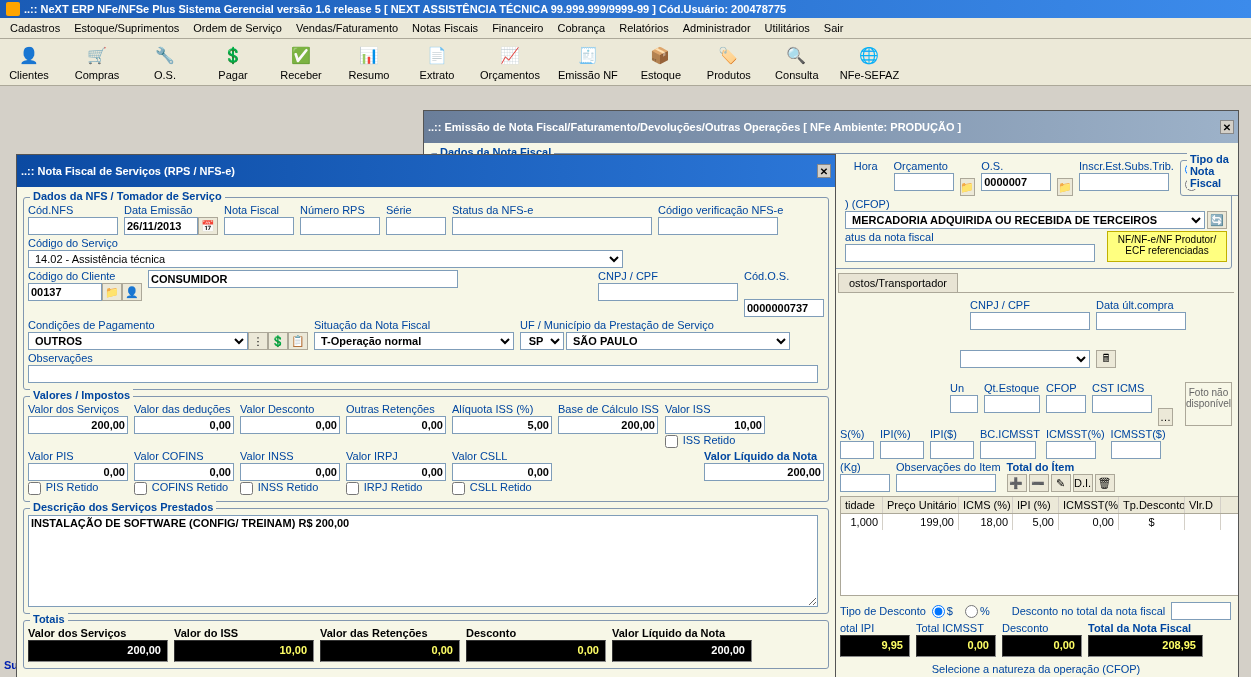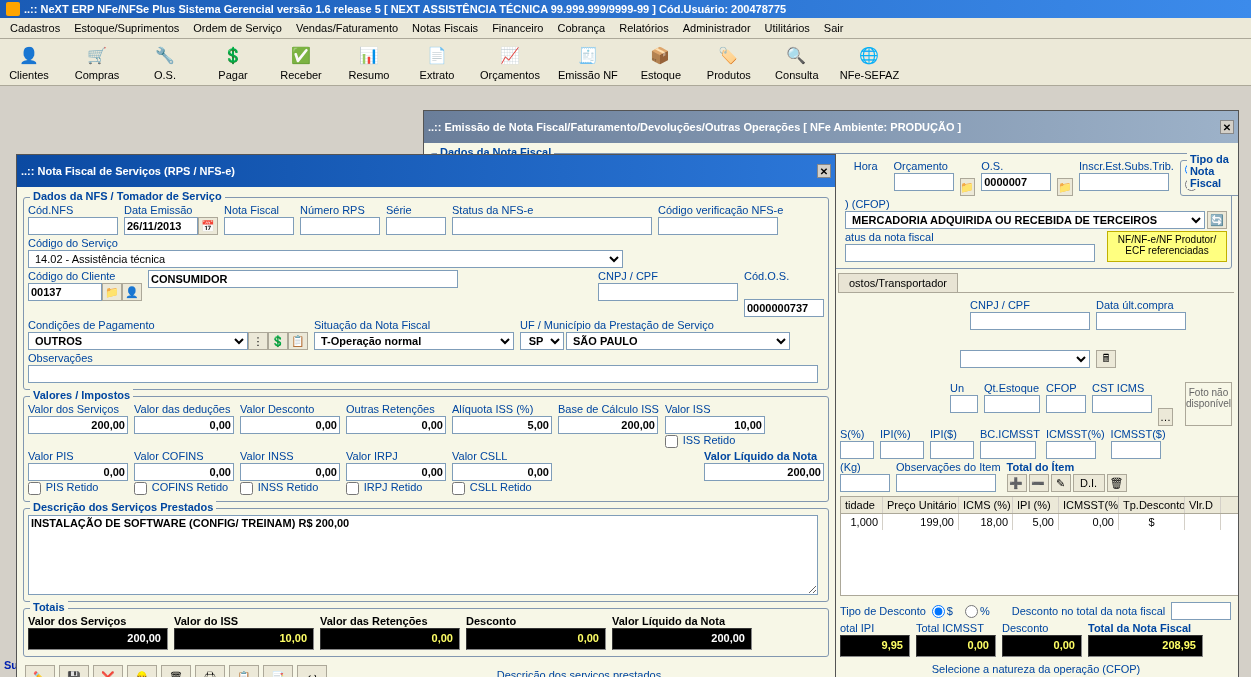--- a/index.html
+++ b/index.html
@@ -290,21 +290,21 @@
         <div class="col">
               <label class="fld">Observações do Item</label>
               <input type="text" style="width: 100px;">
             </div>
         <div class="col">
               <label class="fld" style="font-weight:bold;">Total do Ítem</label>
           <div style="display:flex;gap:2px;">
             <button class="btn-icon">➕</button>
             <button class="btn-icon">➖</button>
             <button class="btn-icon">✎</button>
-            <button class="btn-icon" style="width:32px;">D.I.</button>
+            <button class="btn-icon" style="width:20px;">D.I.</button>
             <button class="btn-icon">🗑</button>
           </div>
         </div>
       </div>
 
       <div class="grid" style="margin-top:4px; height:100px; width:400px;">
         <div class="grid-header">
           <div style="width:42px">tidade</div>
           <div style="width:76px">Preço Unitário</div>
           <div style="width:54px">ICMS (%)</div>
@@ -520,21 +520,21 @@
             </div>
         <div class="col" style="margin-left:auto;">
               <label class="fld" style="font-weight:bold;">Valor Líquido da Nota</label>
               <input type="text" class="right" style="width: 120px; font-weight: bold;" value="200,00">
             </div>
       </div>
     </div>
 
     <div class="group">
       <div class="group-title">Descrição dos Serviços Prestados</div>
-      <textarea style="width: 790px; height: 80px; font-weight: bold;">INSTALAÇÃO DE SOFTWARE (CONFIG/ TREINAM) R$ 200,00</textarea>
+      <textarea style="width: 790px; height: 92px; font-weight: bold;">INSTALAÇÃO DE SOFTWARE (CONFIG/ TREINAM) R$ 200,00</textarea>
     </div>
 
     <div class="group">
       <div class="group-title">Totais</div>
       <div class="row">
         <div class="col">
               <label class="fld" style="font-weight:bold;color:#000;">Valor dos Serviços</label>
               <div class="black-box white" style="width:140px;">200,00</div>
             </div>
         <div class="col">

